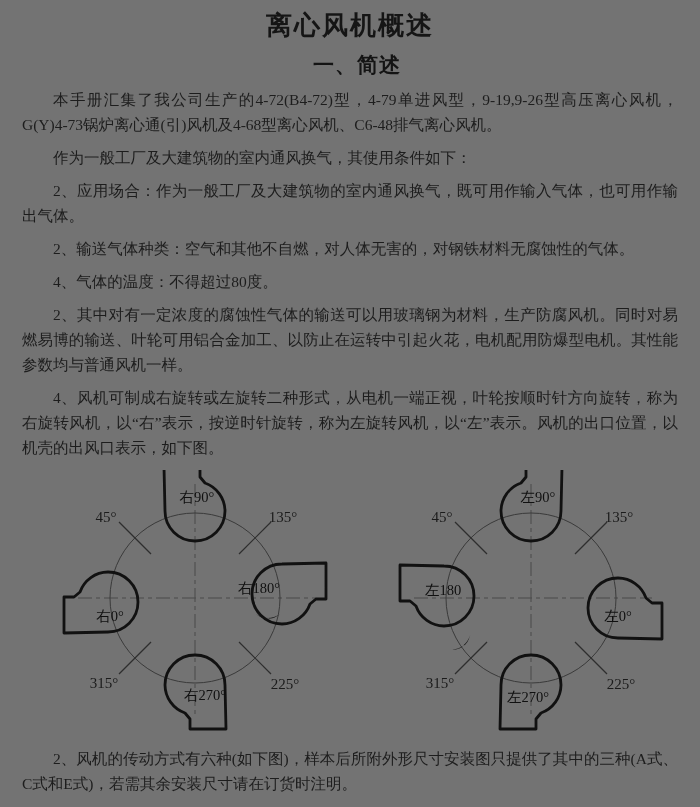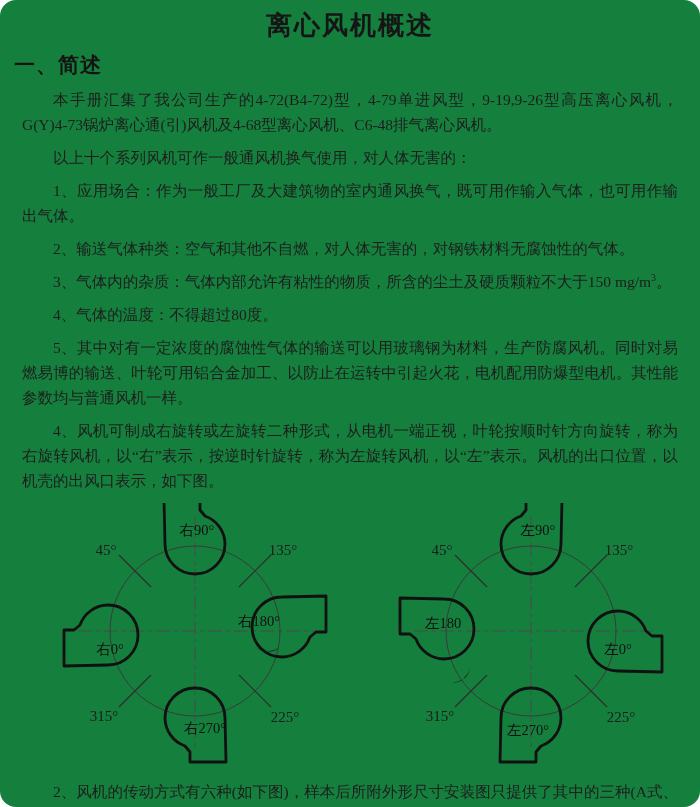--- a/index.html
+++ b/index.html
@@ -1,29 +1,28 @@
 <!DOCTYPE html>
 <html><head>
 <meta charset="utf-8">
 <style>
   html,body { margin:0; padding:0; background:#ffffff; }
   .page {
-    width:700px; height:807px; margin:0 auto; background:#15803d;
+    width:700px; height:807px; margin:0 auto; background:#737373;
     overflow:hidden; color:#1c1c1c;
     font-family:"Liberation Serif","DejaVu Serif",serif;
-    border-radius:16px;
   }
   .doc-title {
     text-align:center; font-size:26px; font-weight:bold;
     letter-spacing:2px; margin:8px 0 8px 0; color:#151515;
   }
   .sec-heading {
     font-family:"Liberation Sans","DejaVu Sans",sans-serif;
     font-size:21px; font-weight:bold; color:#141414;
-    margin:6px 0 5px 0; padding-left:14px; letter-spacing:1px;
+    margin:6px 0 5px 0; padding-left:14px; letter-spacing:1px;text-align:center;
   }
   .content { padding:0 14px; }
   .body-p {
     margin:8px; font-size:15.5px; line-height:25px;
     text-indent:2em; text-align:justify; color:#1d1d1d;
   }
   .body-p sup { font-size:10px; line-height:0; }
   .diagram-row {
     display:flex; justify-content:flex-start; gap:26px;
     padding-left:40px; margin-top:10px;
@@ -48,26 +47,25 @@
 <body>
 
 <div class="page">
 
   <div class="doc-title">离心风机概述</div>
 
   <div class="sec-heading">一、简述</div>
 
   <div class="content">
     <p class="body-p">本手册汇集了我公司生产的4-72(B4-72)型，4-79单进风型，9-19,9-26型高压离心风机，G(Y)4-73锅炉离心通(引)风机及4-68型离心风机、C6-48排气离心风机。</p>
-    <p class="body-p">以上十个系列风机可作一般通风机换气使用，对人体无害的：</p>
-    <p class="body-p">1、应用场合：作为一般工厂及大建筑物的室内通风换气，既可用作输入气体，也可用作输出气体。</p>
+    <p class="body-p">作为一般工厂及大建筑物的室内通风换气，其使用条件如下：</p>
+    <p class="body-p">2、应用场合：作为一般工厂及大建筑物的室内通风换气，既可用作输入气体，也可用作输出气体。</p>
     <p class="body-p">2、输送气体种类：空气和其他不自燃，对人体无害的，对钢铁材料无腐蚀性的气体。</p>
-    <p class="body-p"><span>3、气体内的杂质：气体内部允许有粘性的物质，所含的尘土及硬质颗粒不大于150 mg/m</span><sup>3</sup><span>。</span></p>
     <p class="body-p">4、气体的温度：不得超过80度。</p>
-    <p class="body-p">5、其中对有一定浓度的腐蚀性气体的输送可以用玻璃钢为材料，生产防腐风机。同时对易燃易博的输送、叶轮可用铝合金加工、以防止在运转中引起火花，电机配用防爆型电机。其性能参数均与普通风机一样。</p>
+    <p class="body-p">2、其中对有一定浓度的腐蚀性气体的输送可以用玻璃钢为材料，生产防腐风机。同时对易燃易博的输送、叶轮可用铝合金加工、以防止在运转中引起火花，电机配用防爆型电机。其性能参数均与普通风机一样。</p>
   </div>
 
 
   <div class="content">
     <p class="body-p">4、风机可制成右旋转或左旋转二种形式，从电机一端正视，叶轮按顺时针方向旋转，称为右旋转风机，以“右”表示，按逆时针旋转，称为左旋转风机，以“左”表示。风机的出口位置，以机壳的出风口表示，如下图。</p>
   </div>
 
   <svg width="0" height="0" style="position:absolute" aria-hidden="true">
     <defs>
       <path id="housing-right" d="M -31,-46 L 5,-46 L 5,-36 L 10,-30 A 30 30 0 0 1 30,-2 A 30 30 0 0 1 0,28 A 30 30 0 0 1 -30,-2 Z"></path>

